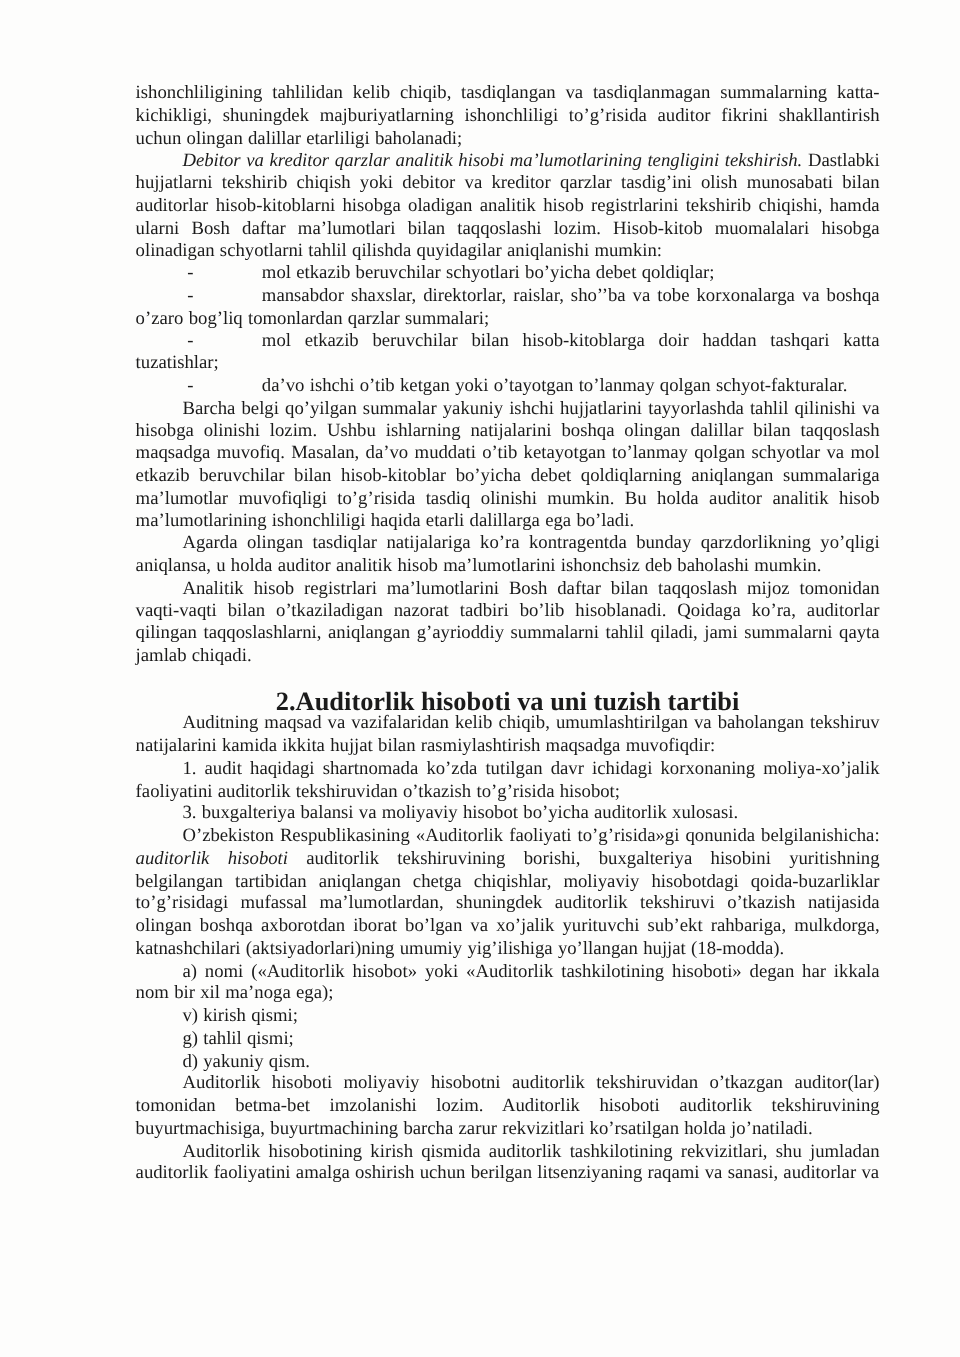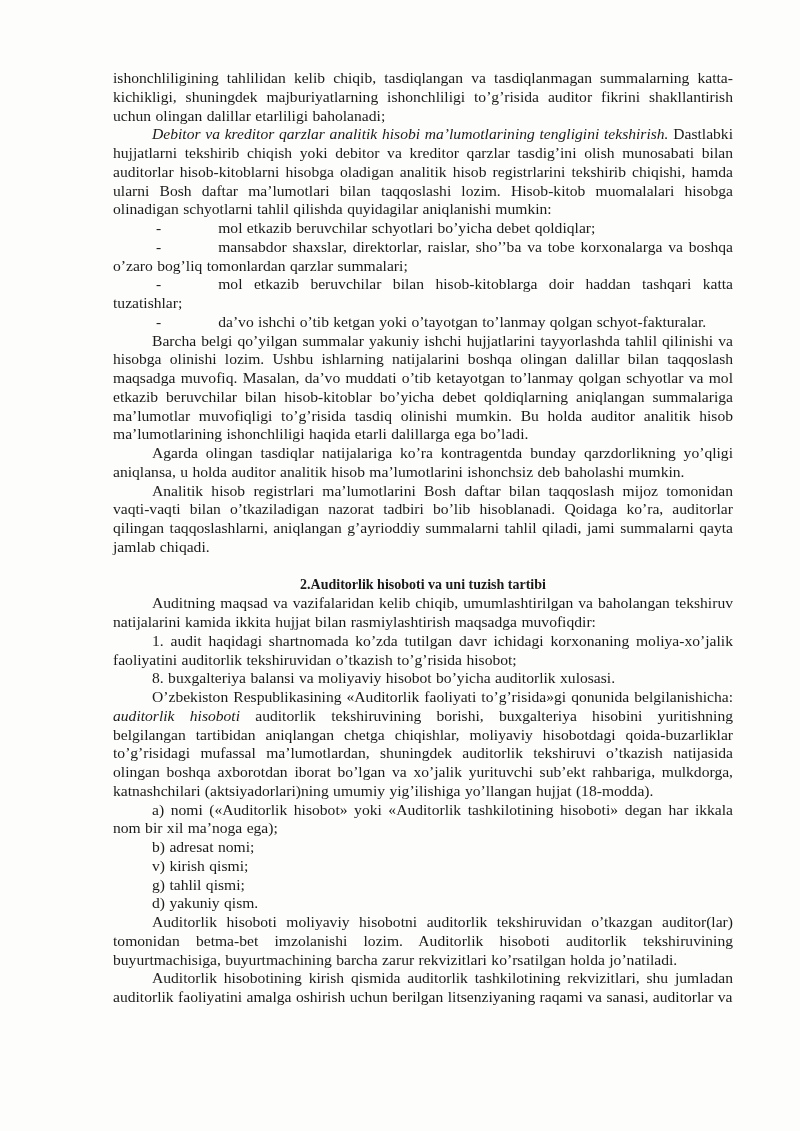--- a/index.html
+++ b/index.html
@@ -37,21 +37,21 @@
     text-indent: 39px;
   }
   .text-column p.list .dash {
     margin-left: 43px;
   }
   .text-column p.list .tab {
     display: inline-block;
     width: 57px;
   }
   .text-column h2.heading {
-    font-size: 14px;
+    font-size: 22px;
     line-height: 18.75px;
     font-weight: bold;
     text-align: center;
     margin: 19px 0 0 0;
   }
   .it { font-style: italic; font-family: Liberation Serif, serif; }
   .bd { font-weight: bold; }
 </style>
 </head>
 <body>
@@ -63,23 +63,22 @@
       <p class="list"><span class="dash">-</span><span class="tab"></span><span>mol etkazib beruvchilar schyotlari bo’yicha debet qoldiqlar;</span></p>
       <p class="list"><span class="dash">-</span><span class="tab"></span><span>mansabdor shaxslar, direktorlar, raislar, sho’’ba va tobe korxonalarga va boshqa o’zaro bog’liq tomonlardan qarzlar summalari;</span></p>
       <p class="list"><span class="dash">-</span><span class="tab"></span><span>mol etkazib beruvchilar bilan hisob-kitoblarga doir haddan tashqari katta tuzatishlar;</span></p>
       <p class="list"><span class="dash">-</span><span class="tab"></span><span>da’vo ishchi o’tib ketgan yoki o’tayotgan to’lanmay qolgan schyot-fakturalar.</span></p>
       <p class="indent"><span>Barcha belgi qo’yilgan summalar yakuniy ishchi hujjatlarini tayyorlashda tahlil qilinishi va hisobga olinishi lozim. Ushbu ishlarning natijalarini boshqa olingan dalillar bilan taqqoslash maqsadga muvofiq. Masalan, da’vo muddati o’tib ketayotgan to’lanmay qolgan schyotlar va mol etkazib beruvchilar bilan hisob-kitoblar bo’yicha debet qoldiqlarning aniqlangan summalariga ma’lumotlar muvofiqligi to’g’risida tasdiq olinishi mumkin. Bu holda auditor analitik hisob ma’lumotlarining ishonchliligi haqida etarli dalillarga ega bo’ladi.</span></p>
       <p class="indent"><span>Agarda olingan tasdiqlar natijalariga ko’ra kontragentda bunday qarzdorlikning yo’qligi aniqlansa, u holda auditor analitik hisob ma’lumotlarini ishonchsiz deb baholashi mumkin.</span></p>
       <p class="indent"><span>Analitik hisob registrlari ma’lumotlarini Bosh daftar bilan taqqoslash mijoz tomonidan vaqti-vaqti bilan o’tkaziladigan nazorat tadbiri bo’lib hisoblanadi. Qoidaga ko’ra, auditorlar qilingan taqqoslashlarni, aniqlangan g’ayrioddiy summalarni tahlil qiladi, jami summalarni qayta jamlab chiqadi.</span></p>
       <h2 class="heading"><span class="bd">2.Auditorlik hisoboti va uni tuzish tartibi</span></h2>
       <p class="indent"><span>Auditning maqsad va vazifalaridan kelib chiqib, umumlashtirilgan va baholangan tekshiruv natijalarini kamida ikkita hujjat bilan rasmiylashtirish maqsadga muvofiqdir:</span></p>
       <p class="indent"><span>1. audit haqidagi shartnomada ko’zda tutilgan davr ichidagi korxonaning moliya-xo’jalik faoliyatini auditorlik tekshiruvidan o’tkazish to’g’risida hisobot;</span></p>
-      <p class="indent"><span>8. buxgalteriya balansi va moliyaviy hisobot bo’yicha auditorlik xulosasi.</span></p>
+      <p class="indent"><span>3. buxgalteriya balansi va moliyaviy hisobot bo’yicha auditorlik xulosasi.</span></p>
       <p class="indent"><span>O’zbekiston Respublikasining «Auditorlik faoliyati to’g’risida»gi qonunida belgilanishicha: </span><span class="it">auditorlik hisoboti</span><span> auditorlik tekshiruvining borishi, buxgalteriya hisobini yuritishning belgilangan tartibidan aniqlangan chetga chiqishlar, moliyaviy hisobotdagi qoida-buzarliklar to’g’risidagi mufassal ma’lumotlardan, shuningdek auditorlik tekshiruvi o’tkazish natijasida olingan boshqa axborotdan iborat bo’lgan va xo’jalik yurituvchi sub’ekt rahbariga, mulkdorga, katnashchilari (aktsiyadorlari)ning umumiy yig’ilishiga yo’llangan hujjat (18-modda).</span></p>
       <p class="indent"><span>a) nomi («Auditorlik hisobot» yoki «Auditorlik tashkilotining hisoboti» degan har ikkala nom bir xil ma’noga ega);</span></p>
-      <p class="indent"><span>b) adresat nomi;</span></p>
       <p class="indent"><span>v) kirish qismi;</span></p>
       <p class="indent"><span>g) tahlil qismi;</span></p>
       <p class="indent"><span>d) yakuniy qism.</span></p>
       <p class="indent"><span>Auditorlik hisoboti moliyaviy hisobotni auditorlik tekshiruvidan o’tkazgan auditor(lar) tomonidan betma-bet imzolanishi lozim. Auditorlik hisoboti auditorlik tekshiruvining buyurtmachisiga, buyurtmachining barcha zarur rekvizitlari ko’rsatilgan holda jo’natiladi.</span></p>
       <p class="indent"><span>Auditorlik hisobotining kirish qismida auditorlik tashkilotining rekvizitlari, shu jumladan auditorlik faoliyatini amalga oshirish uchun berilgan litsenziyaning raqami va sanasi, auditorlar va</span></p>
     </div>
 </div>
 
 </body></html>

